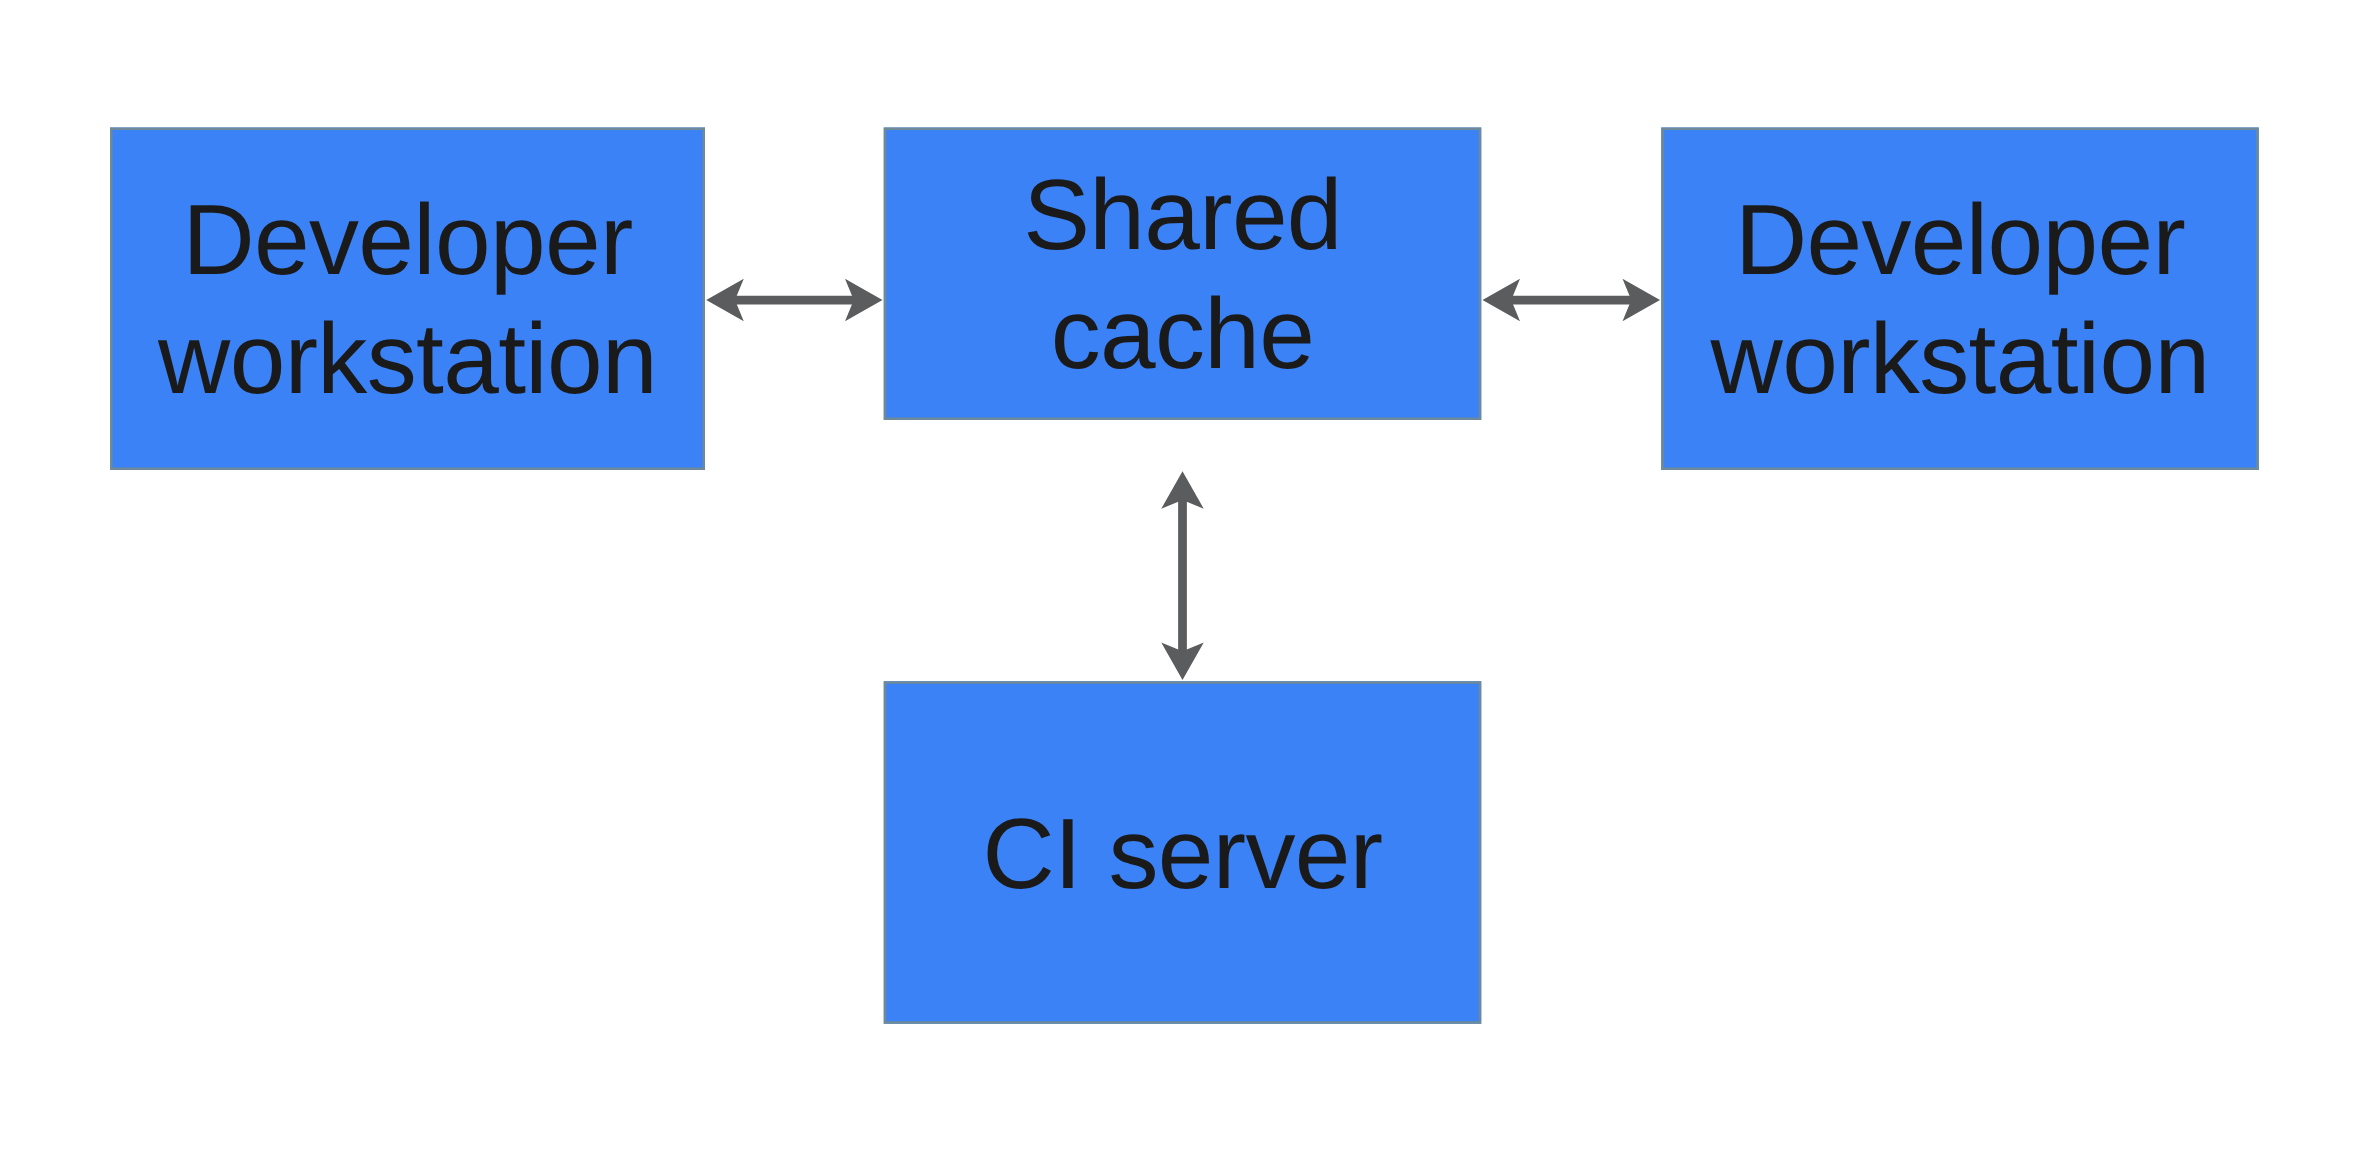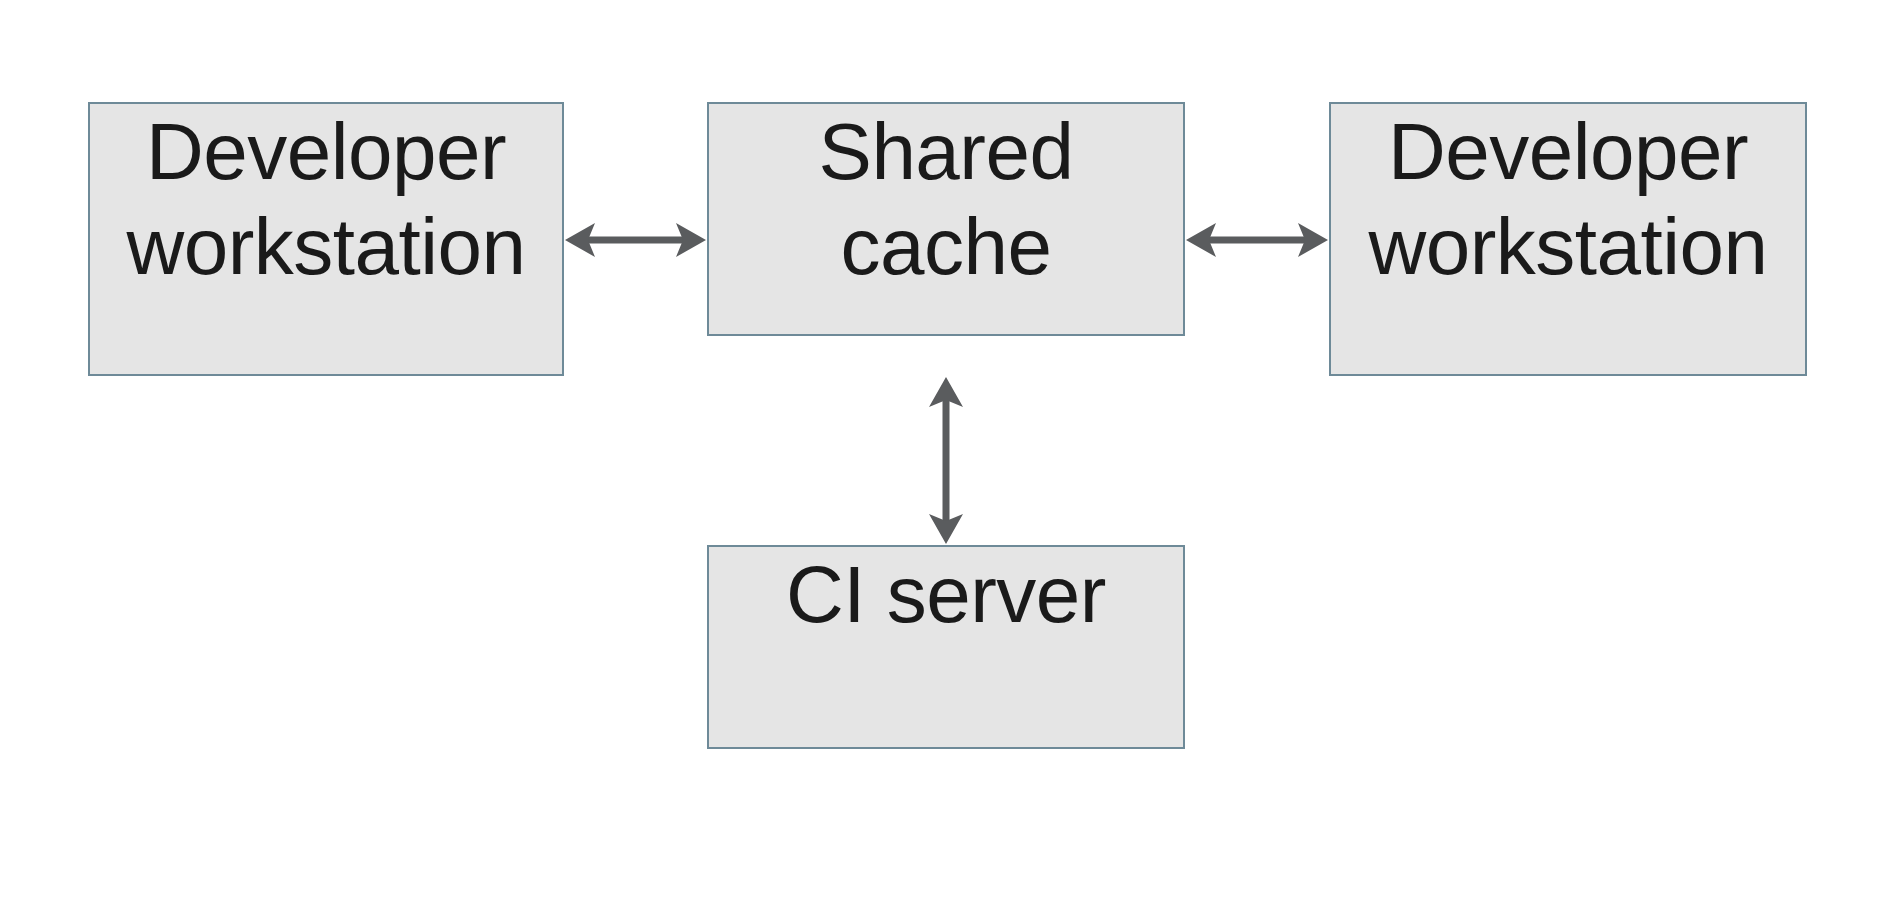--- a/index.html
+++ b/index.html
@@ -13,37 +13,38 @@
   }
   .canvas {
     position: relative;
     width: 1900px;
     height: 922px;
     background: #ffffff;
   }
   .node {
     position: absolute;
     box-sizing: border-box;
-    background: #e5e5e5;
+    background: #3b82f6;
     border: 2px solid #6e8a98;
     display: flex;
+    align-items: center;
     justify-content: center;
     text-align: center;
   }
   .node .label {
     font-size: 80px;
     line-height: 95px;
     color: #1a1a1a;
     white-space: pre-line;
     letter-spacing: -0.5px;
   }
   #node-dev-left   { left: 88px;   top: 102px; width: 476px; height: 274px; }
   #node-cache      { left: 707px;  top: 102px; width: 478px; height: 234px; }
   #node-dev-right  { left: 1329px; top: 102px; width: 478px; height: 274px; }
-  #node-ci         { left: 707px;  top: 545px; width: 478px; height: 204px; }
+  #node-ci         { left: 707px;  top: 545px; width: 478px; height: 274px; }
 
   .arrow { position: absolute; color: #5a5c5e; }
   #arrow-left   { left: 564px;  top: 218px; width: 143px; height: 44px; }
   #arrow-right  { left: 1185px; top: 218px; width: 144px; height: 44px; }
   #arrow-down   { left: 924px;  top: 376px; width: 44px;  height: 169px; }
   .arrow svg { display: block; width: 100%; height: 100%; }
 </style>
 </head>
 <body>
 

